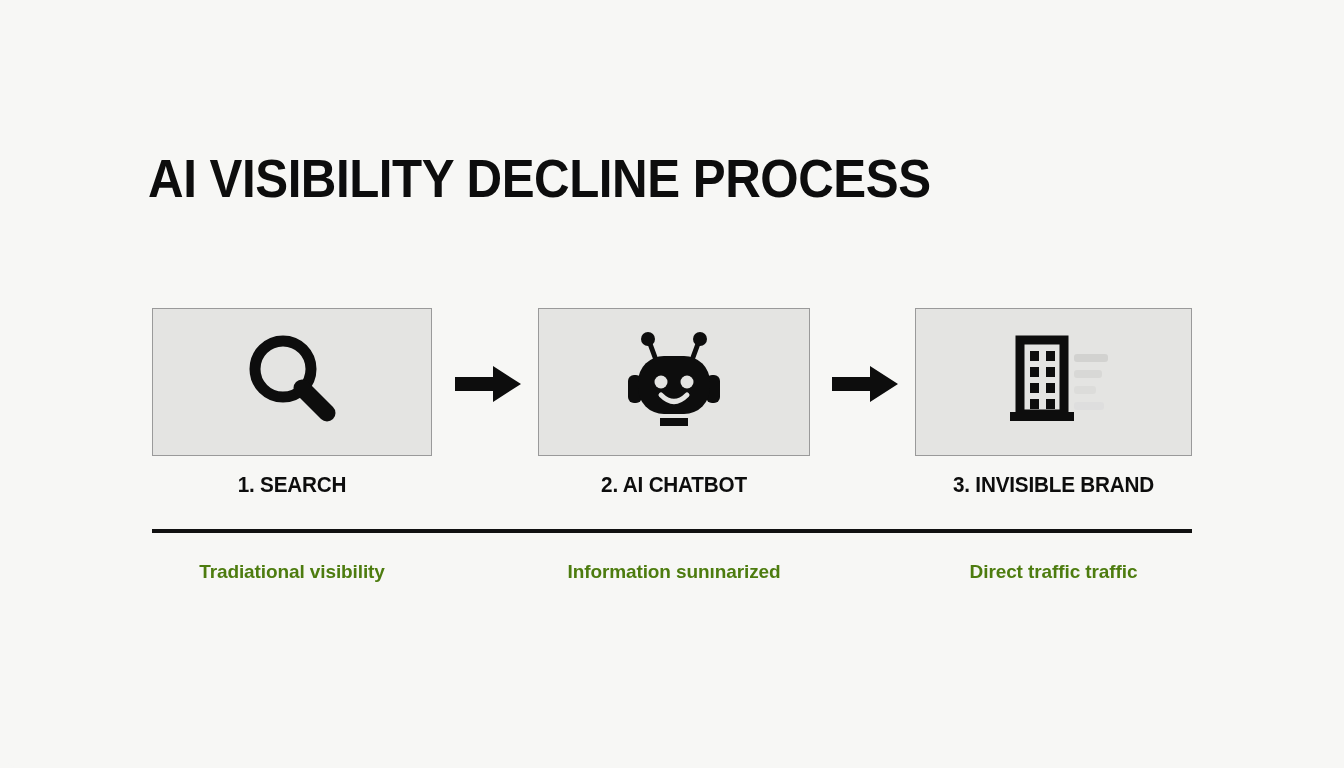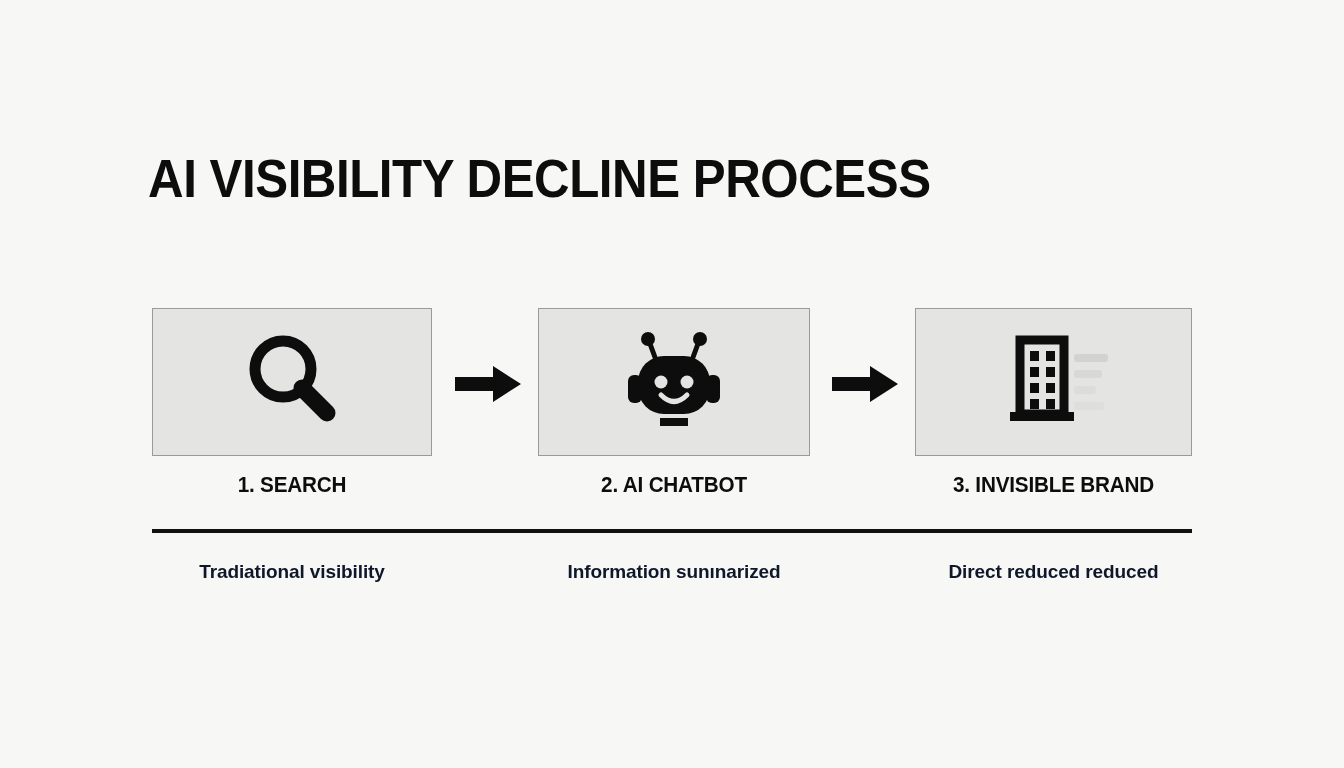--- a/index.html
+++ b/index.html
@@ -97,21 +97,21 @@
     height: 4px;
     background: #111111;
   }
 
   
   .caption {
     position: absolute;
     top: 561px;
     font-size: 19px;
     font-weight: 700;
-    color: #0f172a;
+    color: #4d7c0f;
     letter-spacing: -0.1px;
     white-space: nowrap;
     text-align: center;
   }
   .caption.c1 { left: 152px;  width: 280px; }
   .caption.c2 { left: 538px;  width: 272px; }
   .caption.c3 { left: 915px;  width: 277px; }
 </style>
 </head>
 <body>
@@ -195,15 +195,15 @@
   </div>
 
   <div class="step-label s1">1. SEARCH</div>
   <div class="step-label s2">2. AI CHATBOT</div>
   <div class="step-label s3">3. INVISIBLE BRAND</div>
 
   <div id="divider"></div>
 
   <div class="caption c1">Tradiational visibility</div>
   <div class="caption c2">Information sunınarized</div>
-  <div class="caption c3">Direct reduced reduced</div>
+  <div class="caption c3">Direct traffic traffic</div>
 
 </div>
 
 </body></html>

